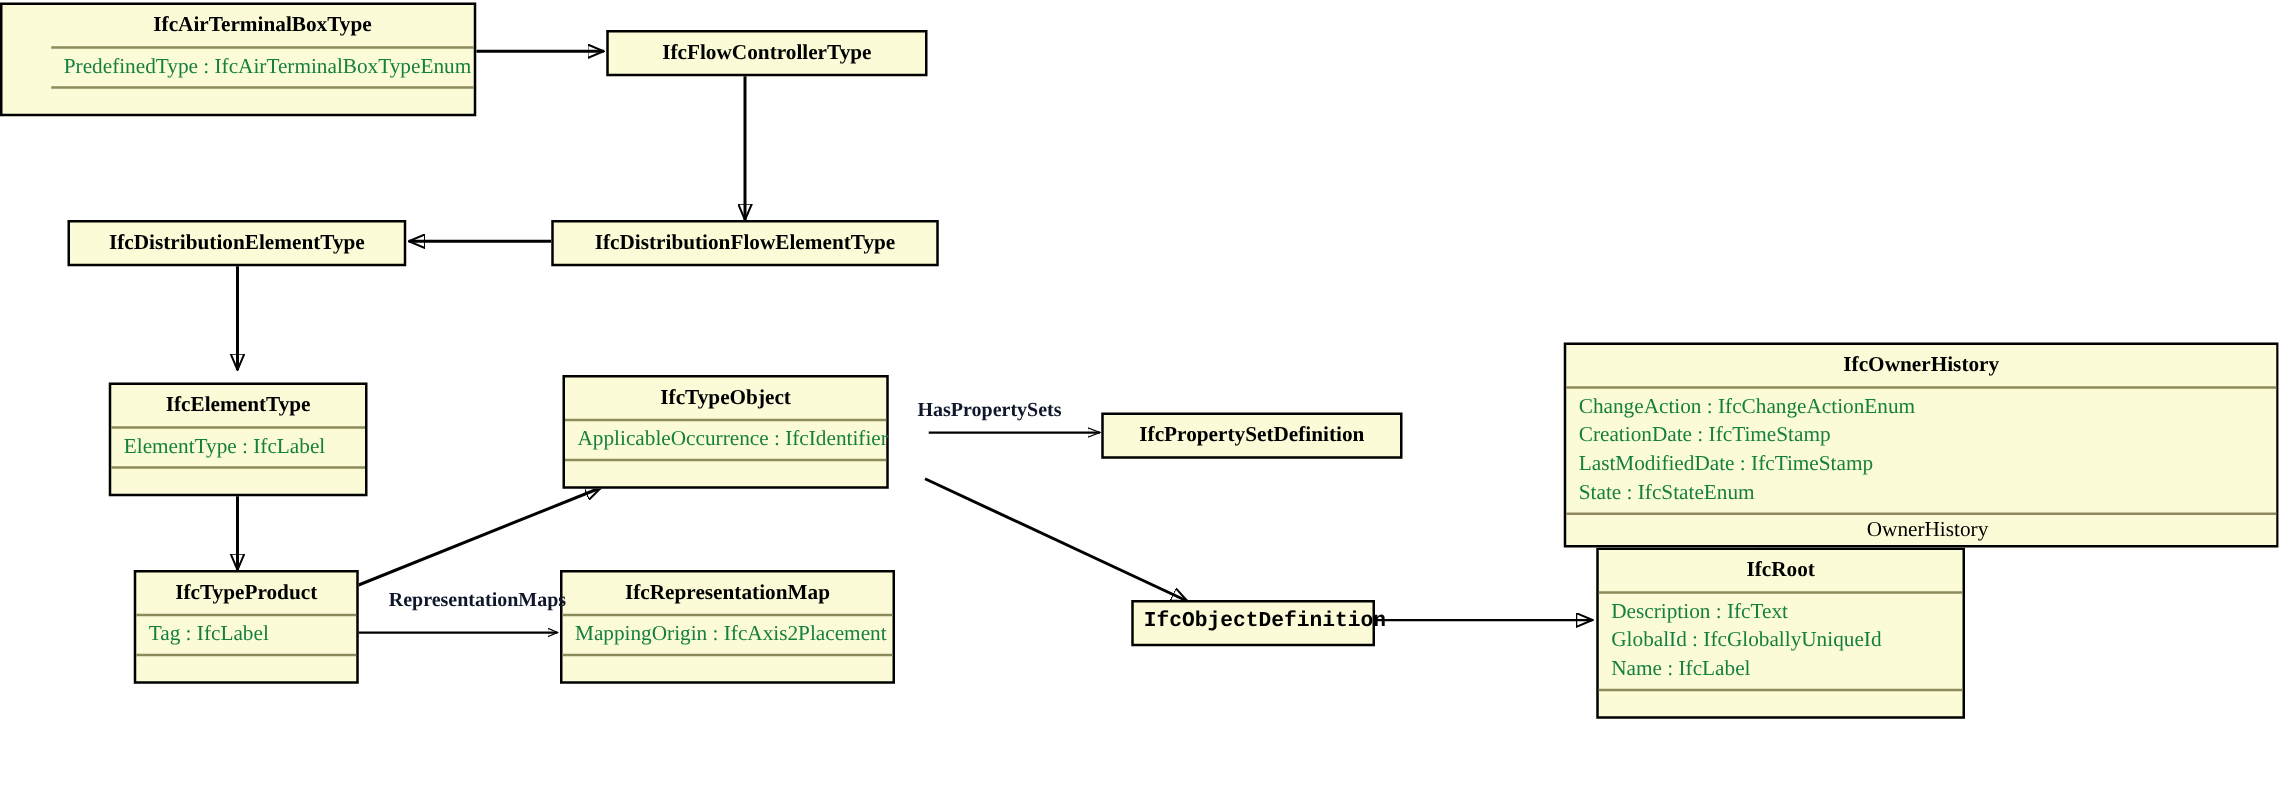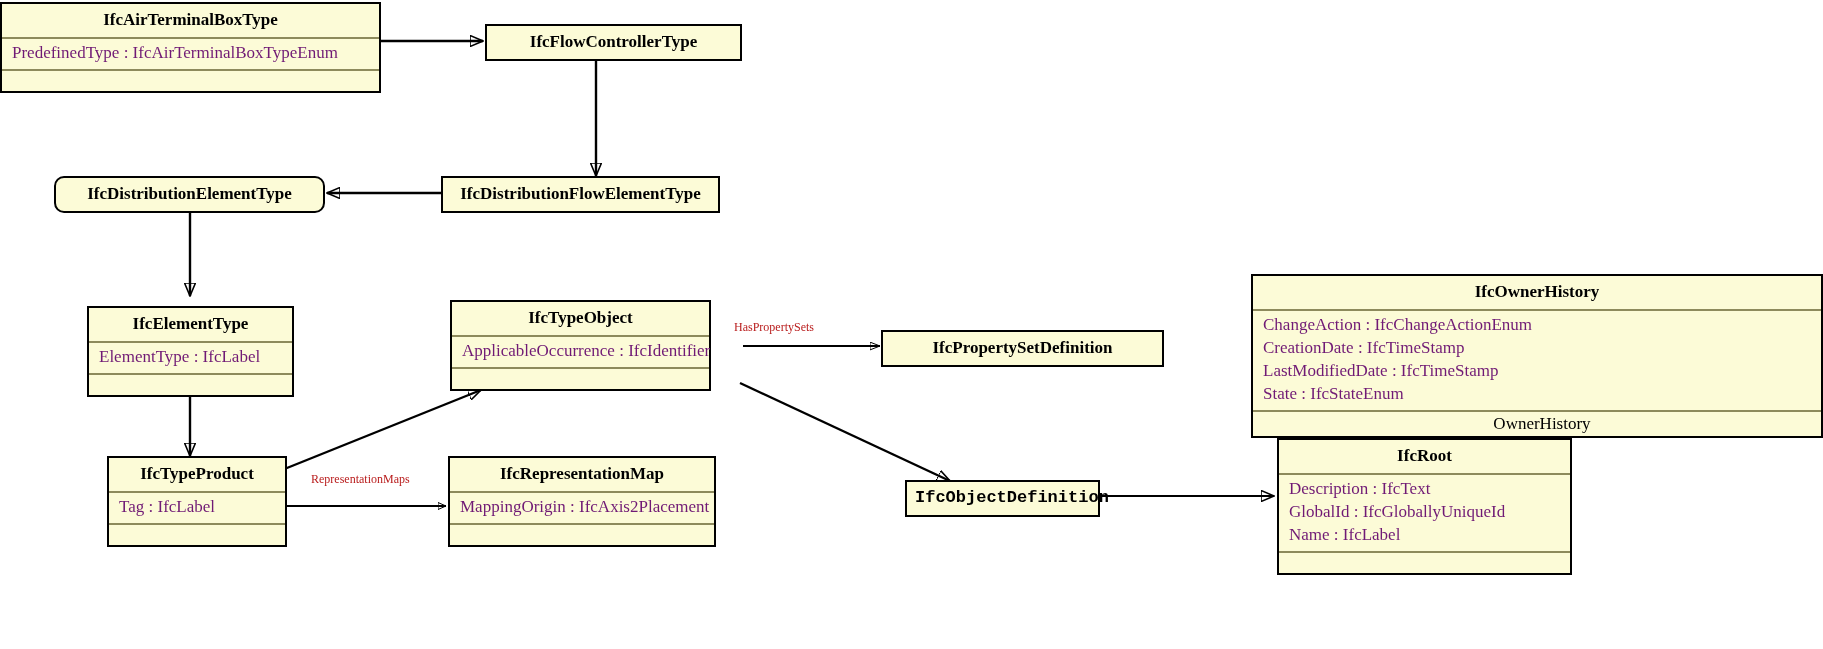--- a/index.html
+++ b/index.html
@@ -36,38 +36,38 @@
     font-size: 0;
     line-height: 0;
   }
   .uml-attrs {
     padding: 3px 10px 4px 10px;
   }
   .uml-attr {
     font-size: 17px;
     line-height: 1.35;
     white-space: nowrap;
-    color: #701a75;
+    color: #15803d;
   }
   .uml-footer {
     height: 20px;
   }
   .uml-footer-text {
     text-align: center;
     font-size: 17px;
     line-height: 1.25;
     white-space: nowrap;
     padding: 1px 6px 2px 16px;
   }
   .edge-label {
     position: absolute;
-    font-weight: normal;
-    font-size: 12px;
-    white-space: nowrap;
-    color: #b91c1c;
+    font-weight: bold;
+    font-size: 16px;
+    white-space: nowrap;
+    color: #0f172a;
   }
   svg.edges {
     position: absolute;
     left: 0;
     top: 0;
     width: 1823px;
     height: 649px;
     overflow: visible;
     pointer-events: none;
   }
@@ -110,39 +110,39 @@
 
     <line x1="273" y1="506" x2="446" y2="506" stroke-width="1.8" marker-end="url(#solidArrowSm)"></line>
 
     <line x1="740" y1="383" x2="950" y2="481" stroke-width="2.4" marker-end="url(#hollowTri)"></line>
 
     <line x1="1100" y1="496" x2="1274" y2="496" stroke-width="1.8" marker-end="url(#hollowTri)"></line>
 
     <line x1="1407" y1="440" x2="1407" y2="414" stroke-width="1.8" marker-end="url(#solidArrowSm)"></line>
   </svg>
 
-  <div class="uml-class" style="left:0px; top:2px; width:381px;">
+  <div class="uml-class" style="left:0px; top:2px; width:381px;padding-left:39px;">
     <div class="uml-title">IfcAirTerminalBoxType</div>
     <div class="uml-sep"></div>
     <div class="uml-attrs">
       <div class="uml-attr">PredefinedType : IfcAirTerminalBoxTypeEnum</div>
     </div>
     <div class="uml-sep"></div>
     <div class="uml-footer"></div>
   </div>
 
   <div class="uml-class" style="left:485px; top:24px; width:257px;">
     <div class="uml-title">IfcFlowControllerType</div>
   </div>
 
-  <div class="uml-class" style="left:54px; top:176px; width:271px;border-radius:10px;">
+  <div class="uml-class" style="left:54px; top:176px; width:271px;">
     <div class="uml-title">IfcDistributionElementType</div>
   </div>
 
-  <div class="uml-class" style="left:441px; top:176px; width:279px;">
+  <div class="uml-class" style="left:441px; top:176px; width:310px;">
     <div class="uml-title">IfcDistributionFlowElementType</div>
   </div>
 
   <div class="uml-class" style="left:87px; top:306px; width:207px;">
     <div class="uml-title">IfcElementType</div>
     <div class="uml-sep"></div>
     <div class="uml-attrs">
       <div class="uml-attr">ElementType : IfcLabel</div>
     </div>
     <div class="uml-sep"></div>
@@ -152,21 +152,21 @@
   <div class="uml-class" style="left:450px; top:300px; width:261px;">
     <div class="uml-title">IfcTypeObject</div>
     <div class="uml-sep"></div>
     <div class="uml-attrs">
       <div class="uml-attr">ApplicableOccurrence : IfcIdentifier</div>
     </div>
     <div class="uml-sep"></div>
     <div class="uml-footer"></div>
   </div>
 
-  <div class="uml-class" style="left:881px; top:330px; width:283px;">
+  <div class="uml-class" style="left:881px; top:330px; width:241px;">
     <div class="uml-title">IfcPropertySetDefinition</div>
   </div>
 
   <div class="uml-class" style="left:1251px; top:274px; width:572px;">
     <div class="uml-title">IfcOwnerHistory</div>
     <div class="uml-sep"></div>
     <div class="uml-attrs">
       <div class="uml-attr">ChangeAction : IfcChangeActionEnum</div>
       <div class="uml-attr">CreationDate : IfcTimeStamp</div>
       <div class="uml-attr">LastModifiedDate : IfcTimeStamp</div>

